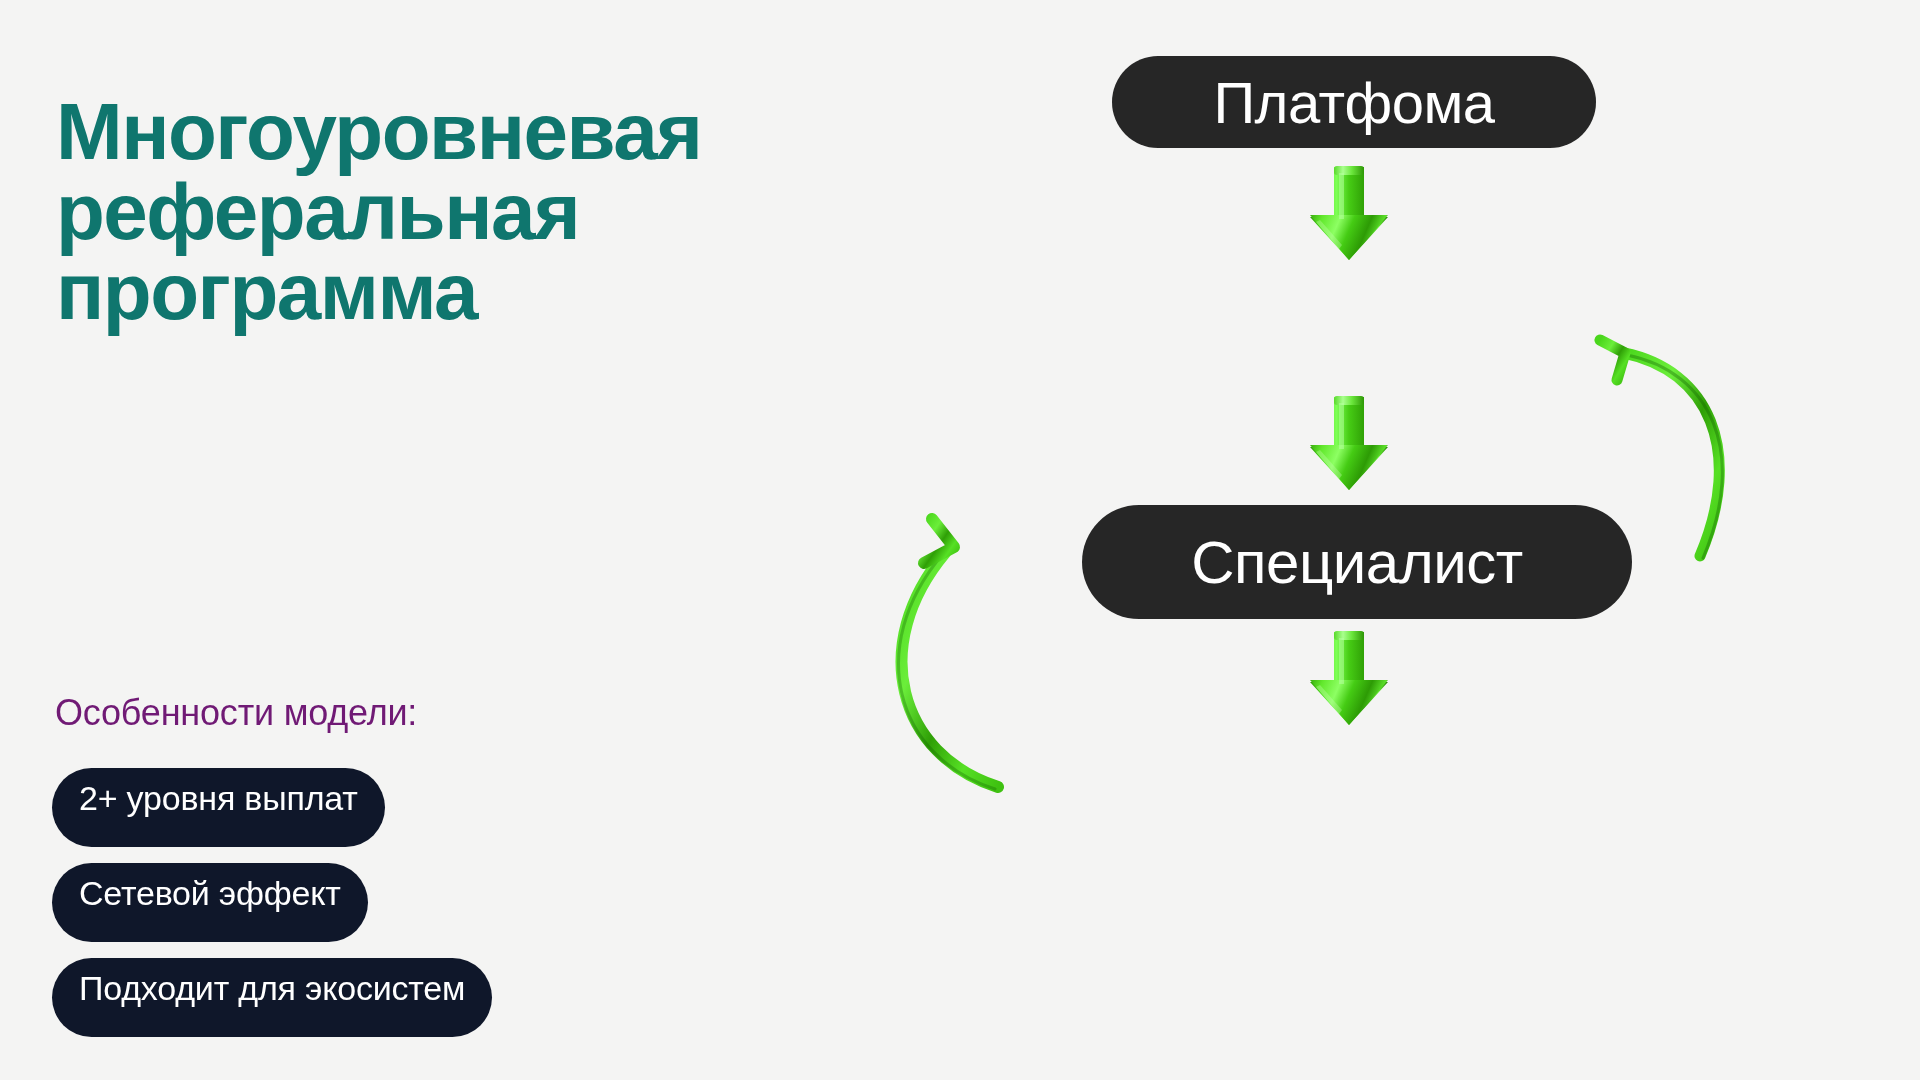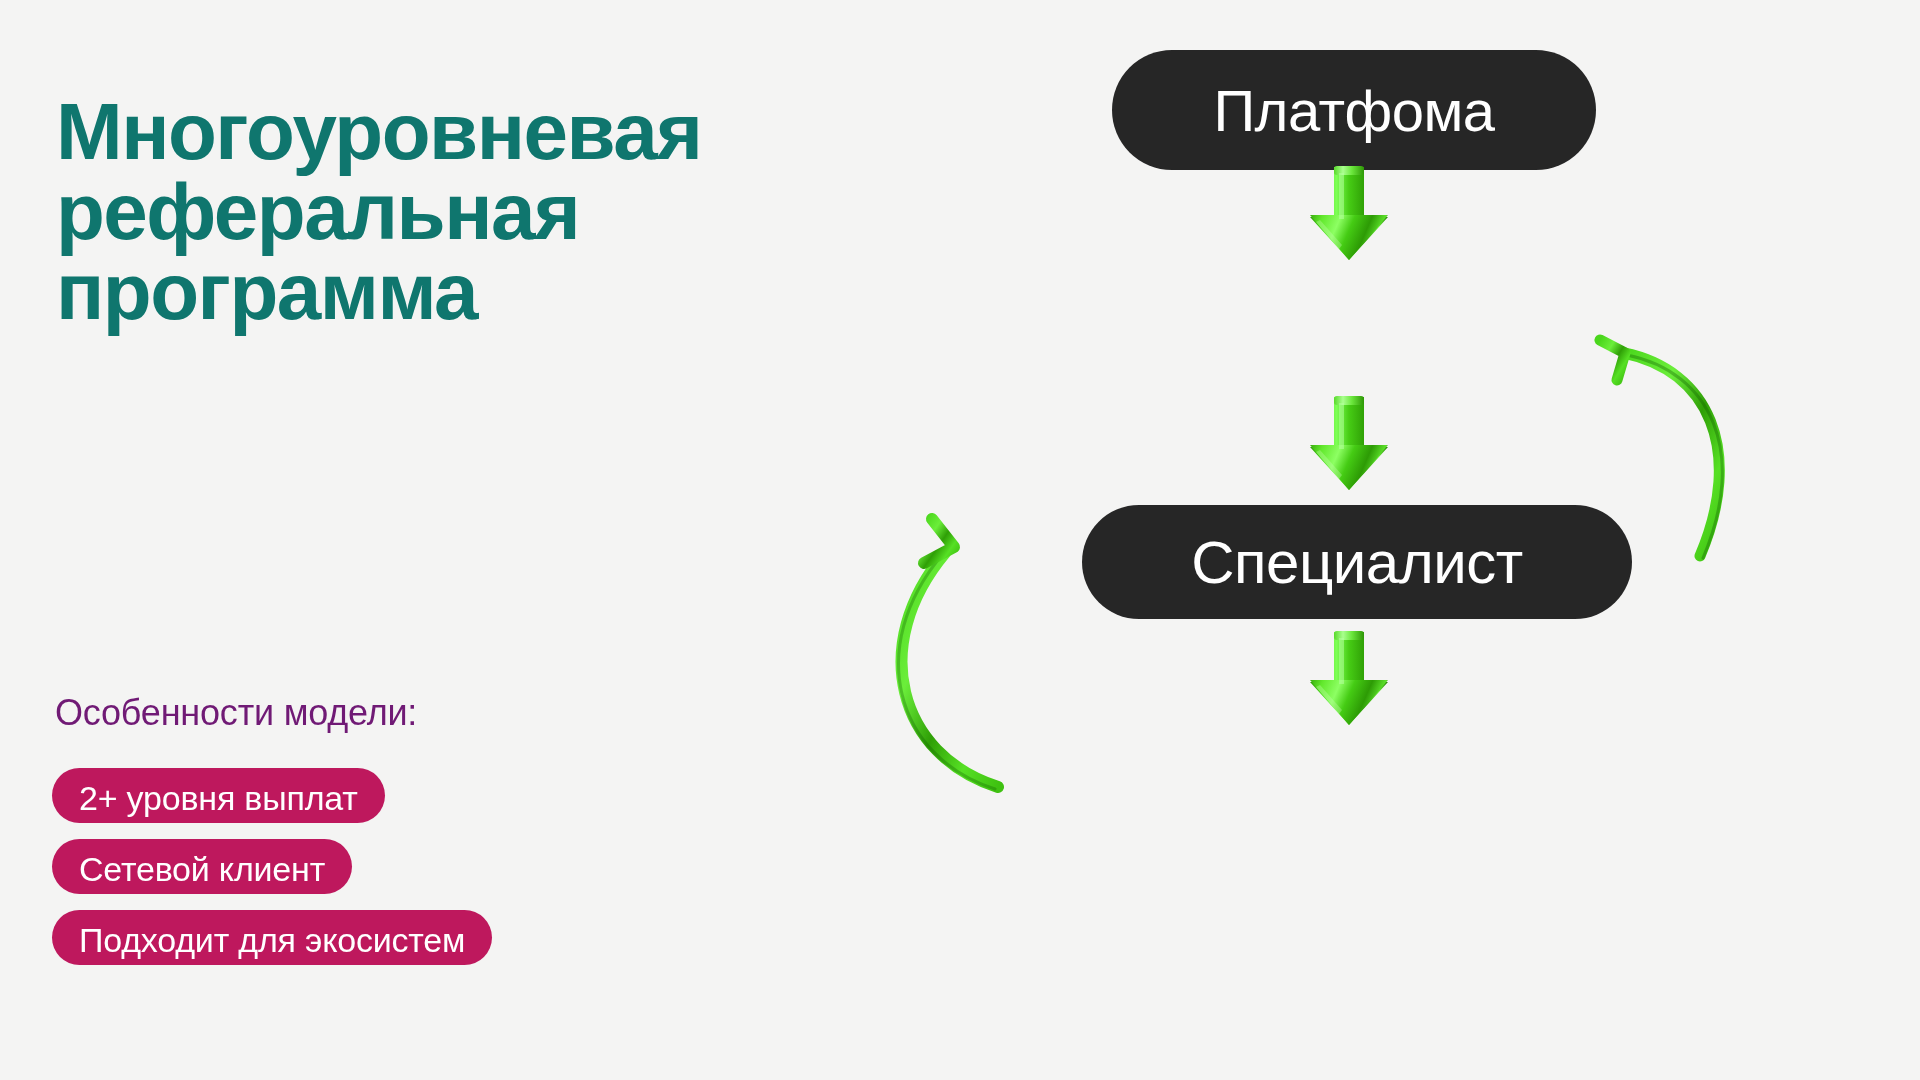--- a/index.html
+++ b/index.html
@@ -58,27 +58,27 @@
   .chip-list {
     position: absolute;
     left: 0;
     top: 768px;
     display: flex;
     flex-direction: column;
     align-items: flex-start;
     gap: 16px;
   }
   .chip {
-    background: #be185d;
+    background: #0f172a;
     color: #ffffff;
     border-radius: 999px;
     font-size: 34px;
     font-weight: 500;
     letter-spacing: -0.2px;
-    padding: 13px 27px 8px 27px;
+    padding: 13px 27px 32px 27px;
     white-space: nowrap;
     line-height: 1.0;
   }
 
   
   .flow {
     position: absolute;
     left: 960px;
     top: 0;
     width: 960px;
@@ -92,21 +92,21 @@
     border-radius: 999px;
     display: flex;
     align-items: center;
     justify-content: center;
     font-weight: 400;
     letter-spacing: -0.5px;
     white-space: nowrap;
     box-sizing: border-box;
   }
 
-  .node-platform  { left: 152px; top: 50px;  width: 484px; height: 120px; font-size: 58px; }
+  .node-platform  { left: 152px; top: 56px;  width: 484px; height: 92px; font-size: 58px; }
   .node-agency    { left: 157px; top: 275px; width: 478px; height: 108px; font-size: 58px; }
   .node-spec      { left: 122px; top: 505px; width: 550px; height: 114px; font-size: 60px; }
   .node-client    { left: 39px;  top: 733px; width: 742px; height: 116px; font-size: 62px; }
 
   .arrow-down {
     position: absolute;
     width: 86px;
     height: 100px;
   }
   .arrow-d1 { left: 346px; top: 163px; }
@@ -130,21 +130,21 @@
     <h1 class="page-title">
       <span class="tline">Многоуровневая</span>
       <span class="tline">реферальная</span>
       <span class="tline">программа</span>
     </h1>
 
     <div class="features-label">Особенности модели:</div>
 
     <div class="chip-list">
       <div class="chip">2+ уровня выплат</div>
-      <div class="chip">Сетевой клиент</div>
+      <div class="chip">Сетевой эффект</div>
       <div class="chip">Подходит для экосистем</div>
     </div>
 
   </div>
 
   <div class="flow">
 
     <div class="node node-platform">
       <span>Платфома</span>
     </div>

